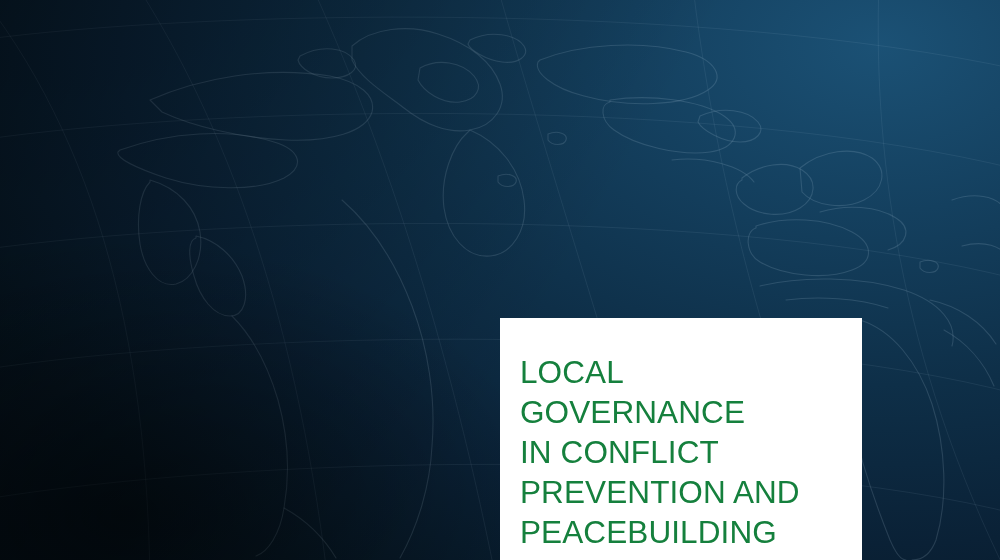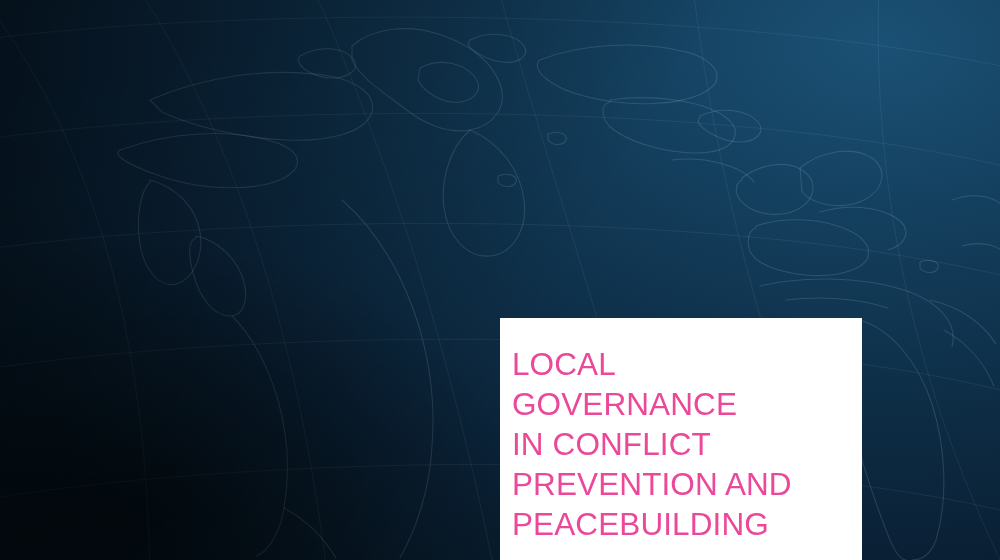--- a/index.html
+++ b/index.html
@@ -63,22 +63,22 @@
     width: 362px;
     height: 242px;
     background: #ffffff;
     box-sizing: border-box;
     padding: 26px 30px 0 12px;
   }
   .title-card-inner {
     padding-left: 0;
   }
   .slide-title {
-    margin: 0;
-    color: #ec4899;
+    margin: 8px;
+    color: #15803d;
     font-weight: 400;
     font-size: 31.5px;
     line-height: 40px;
     letter-spacing: 0.1px;
     white-space: pre-line;
   }
 </style>
 </head>
 <body>
 

